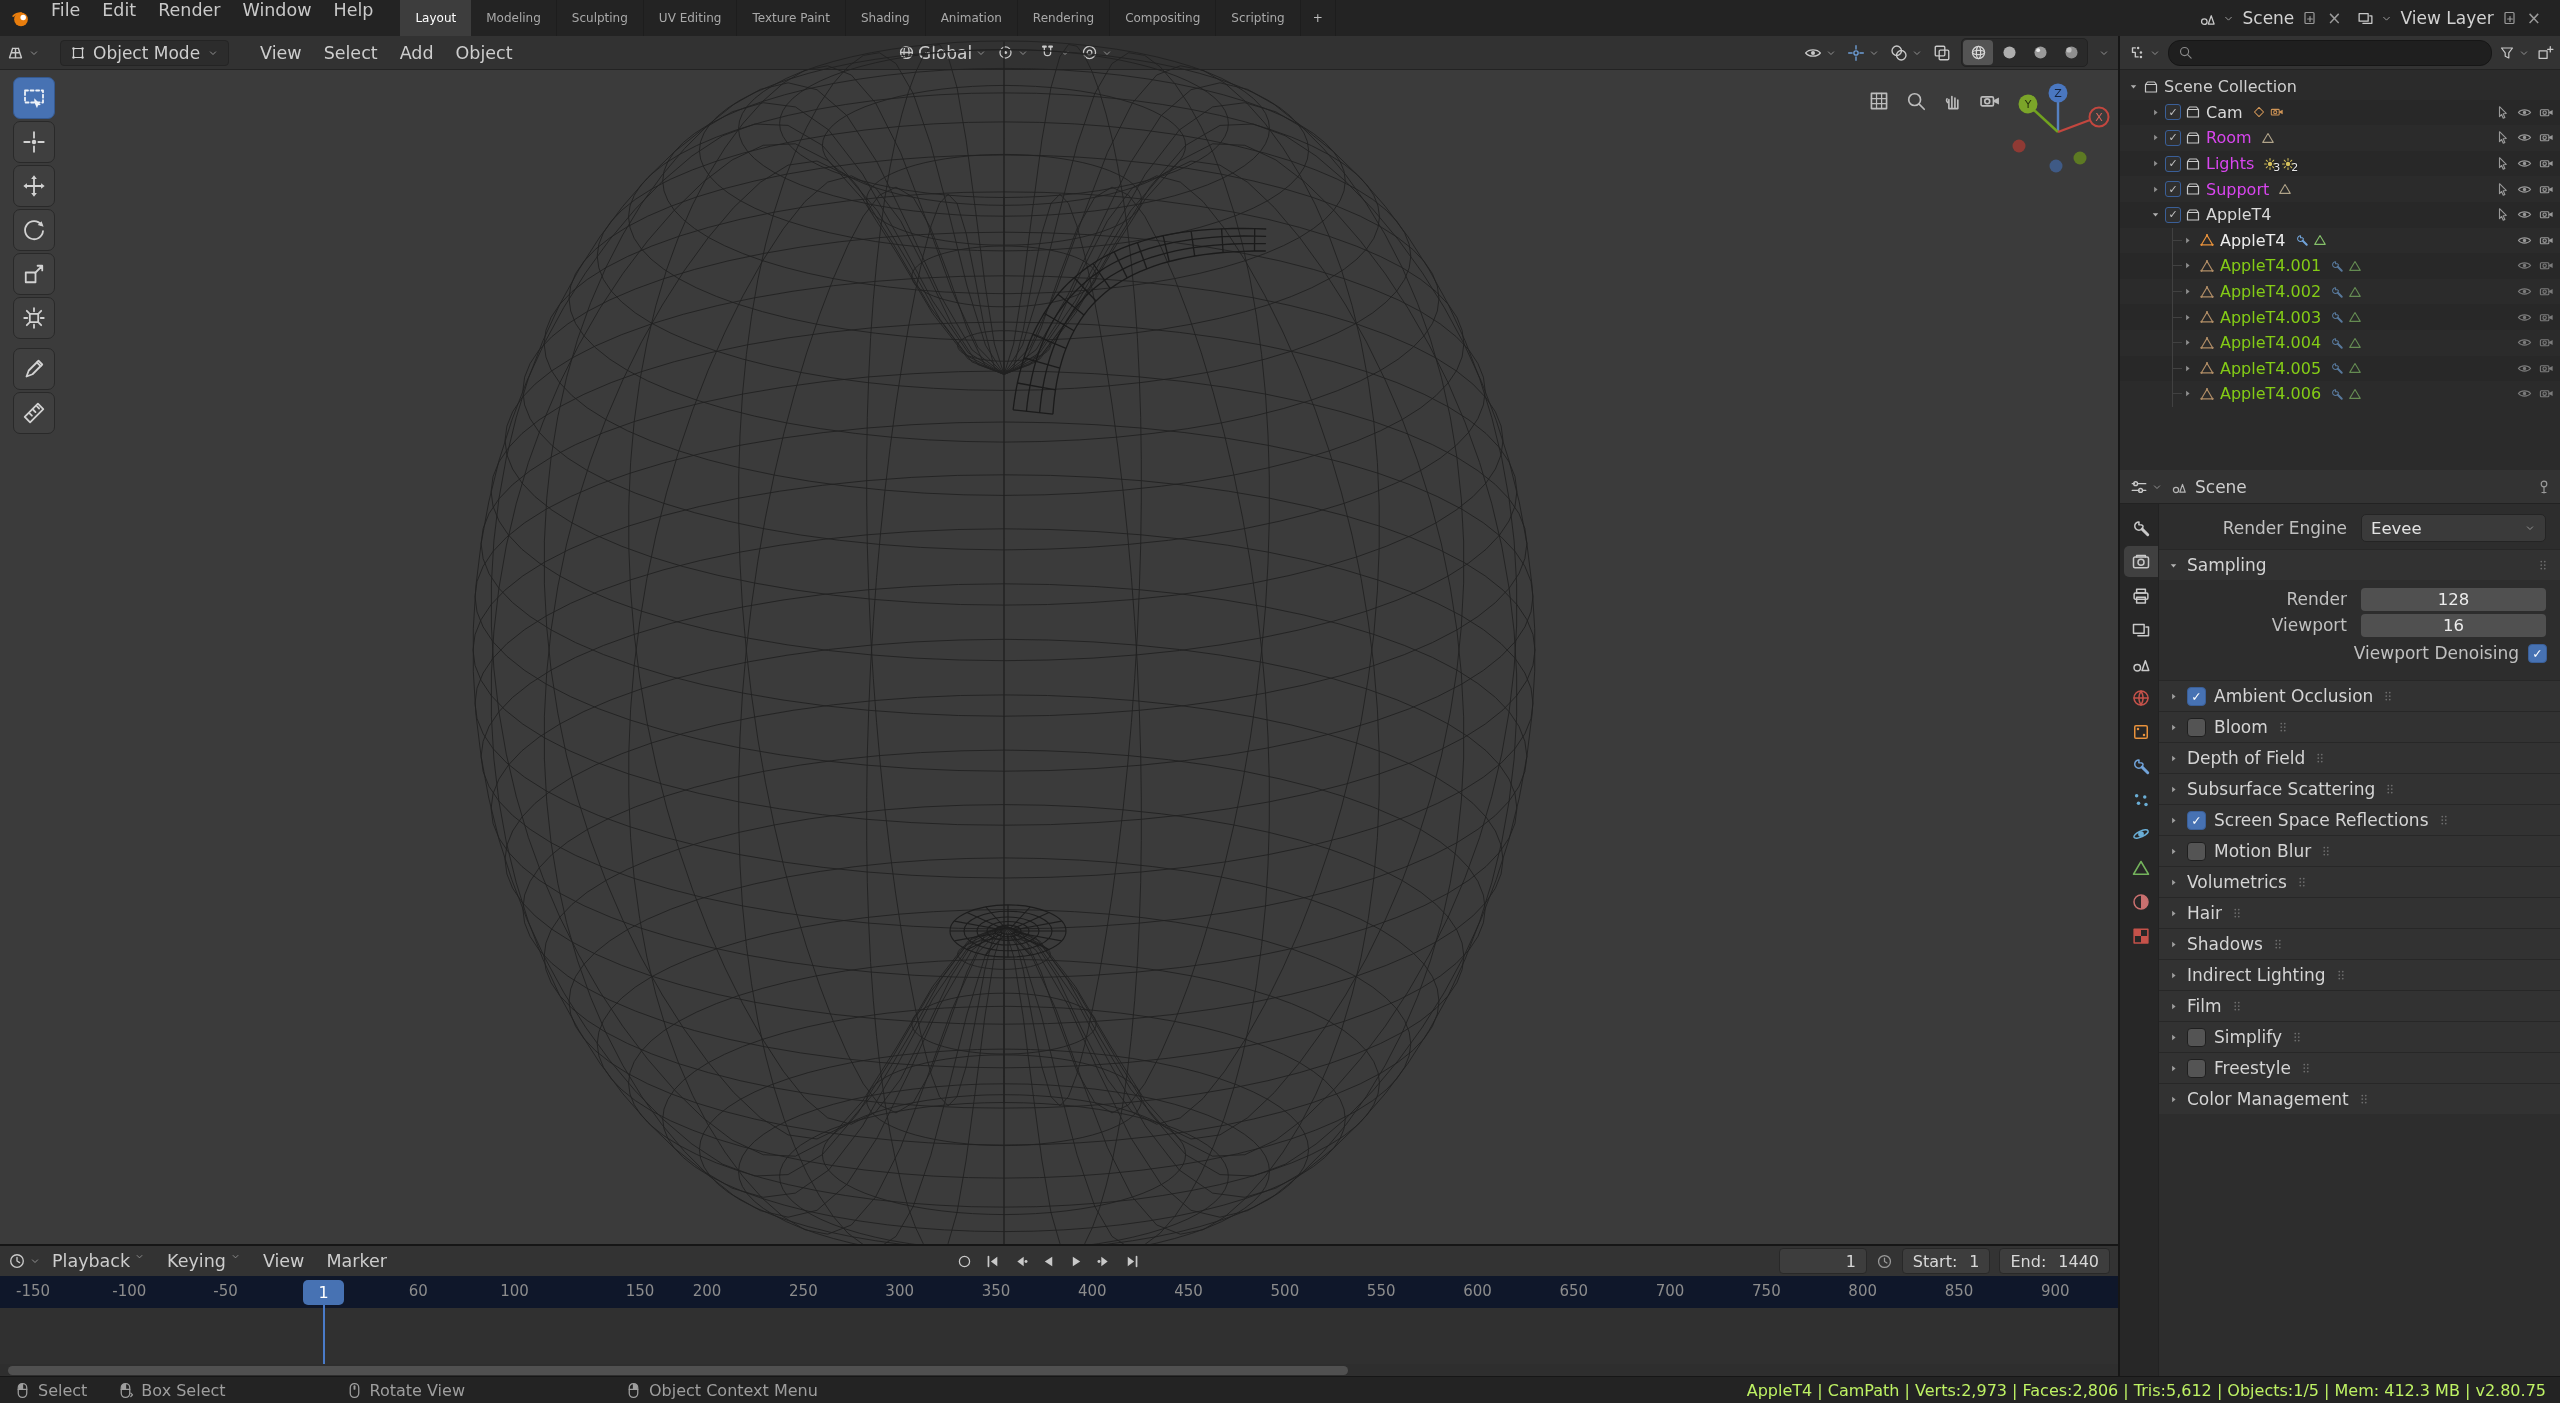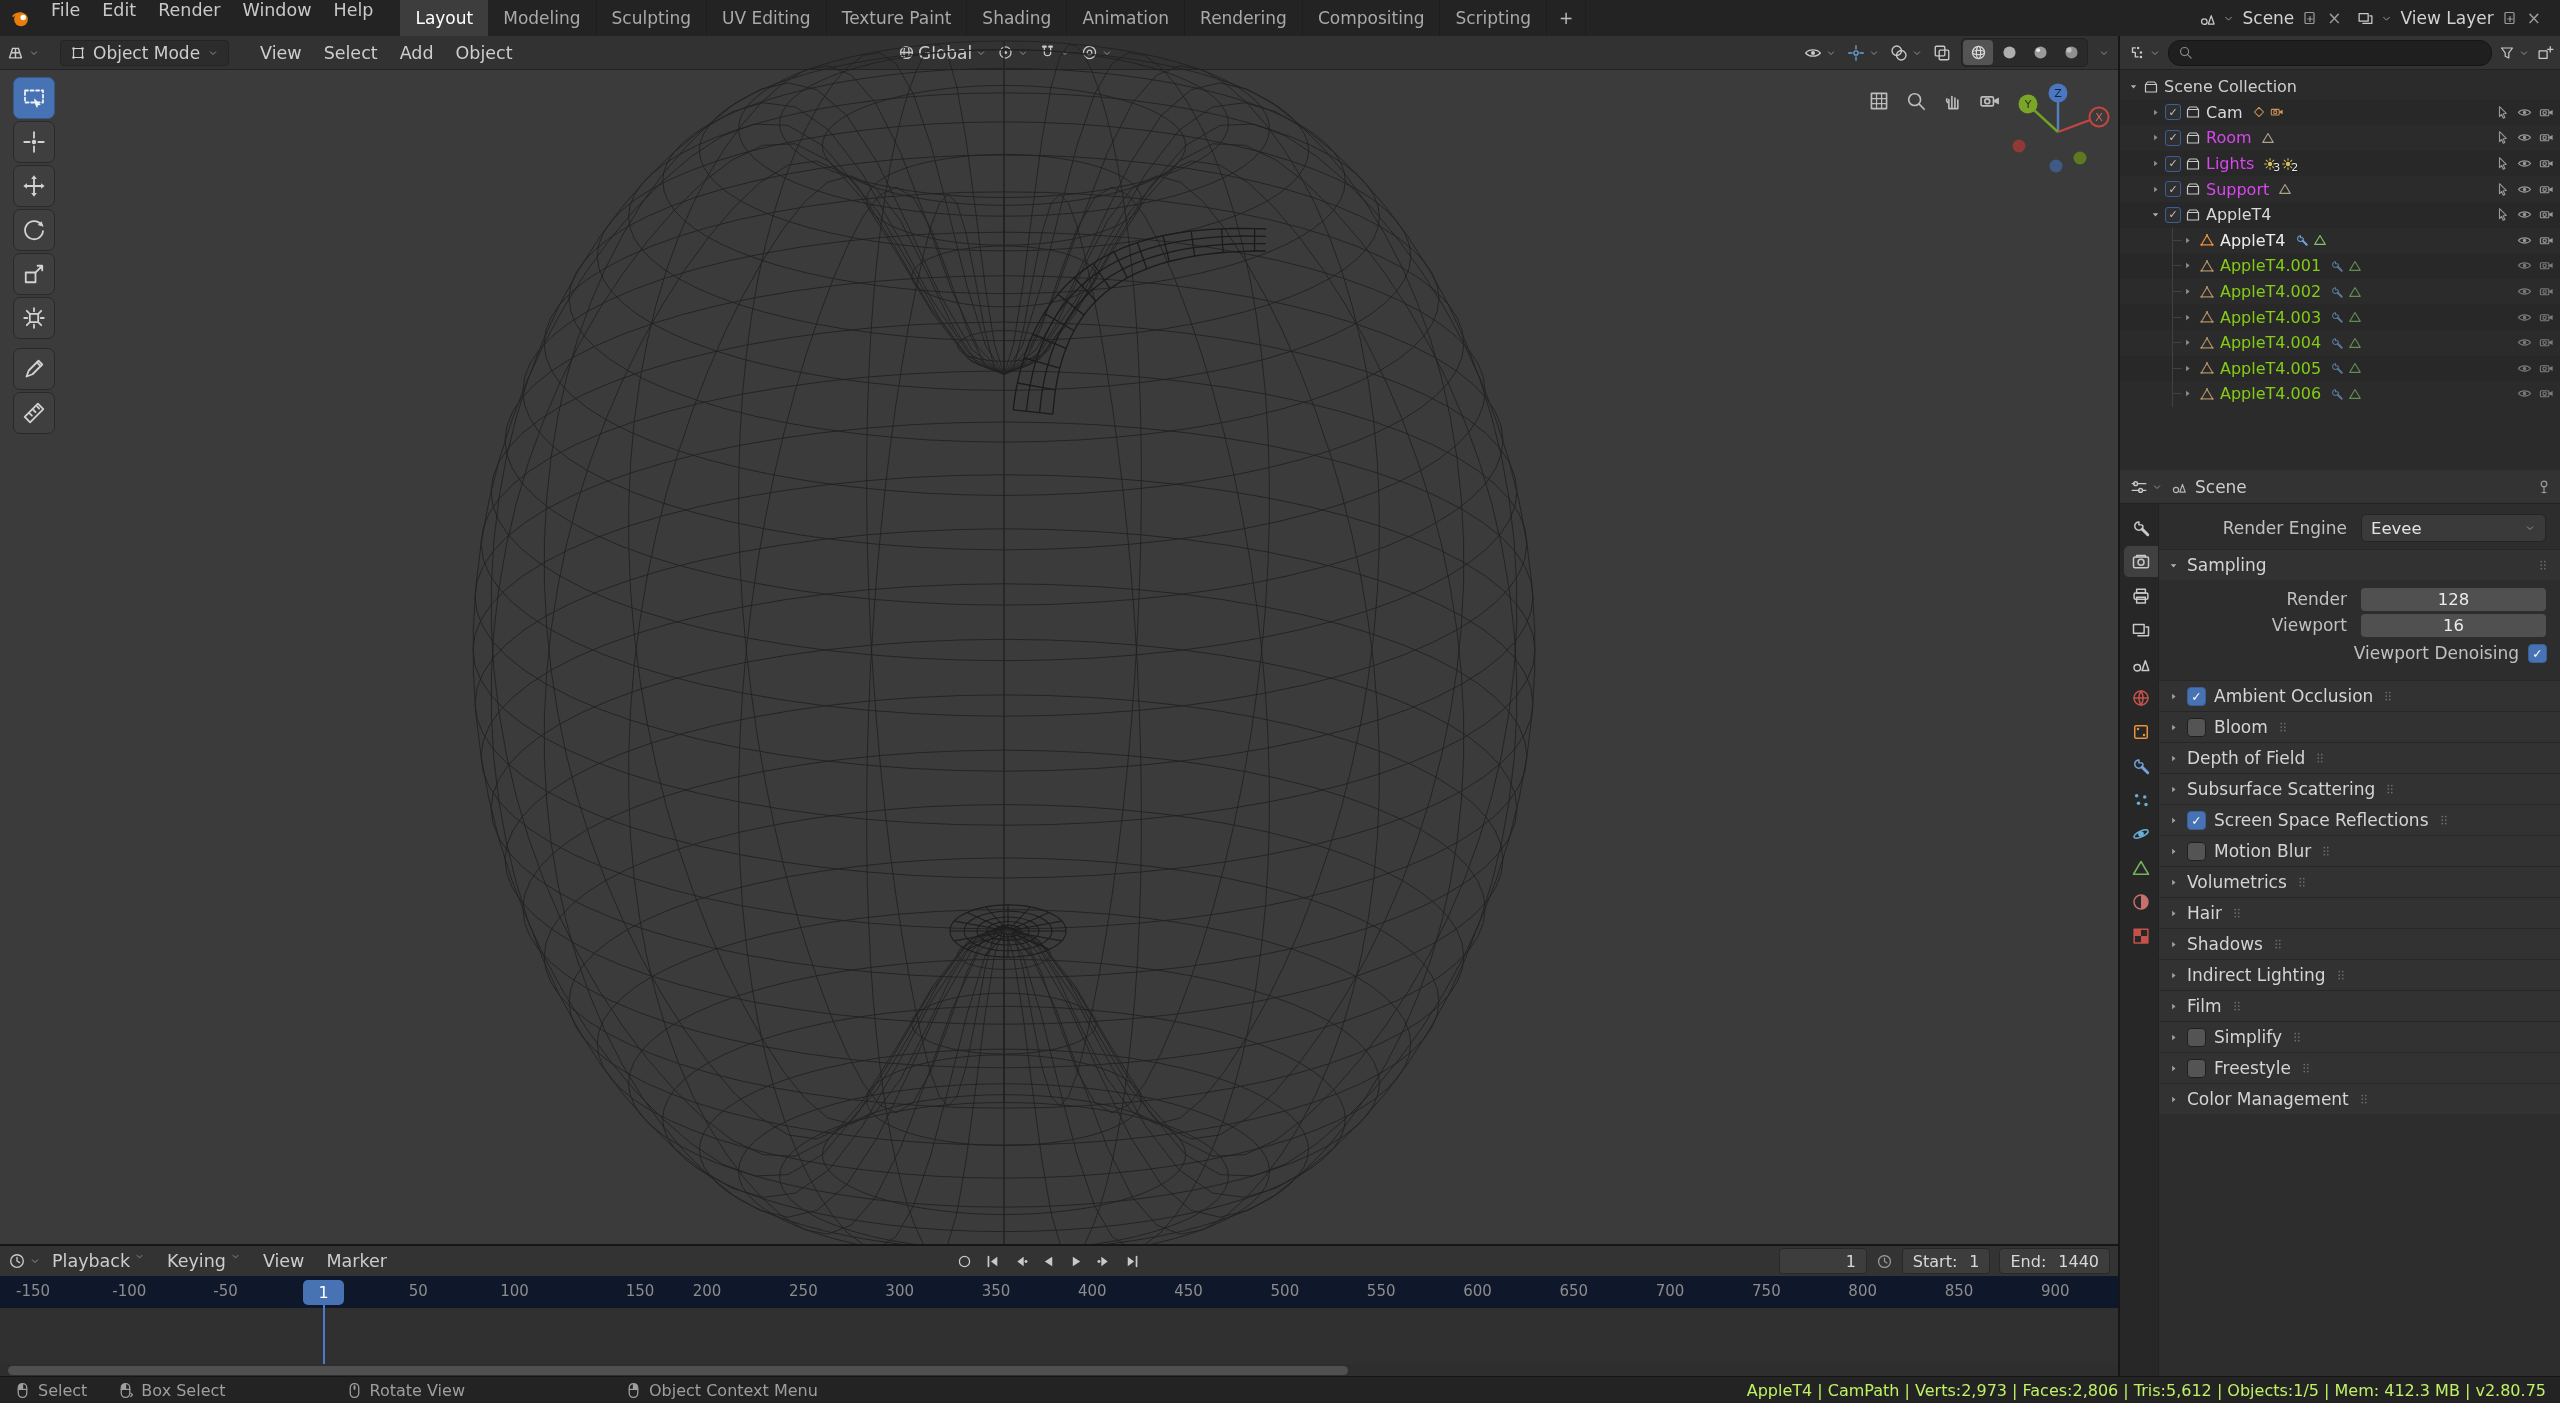--- a/index.html
+++ b/index.html
@@ -9,21 +9,21 @@
   .abs{position:absolute}
   .row{display:flex;align-items:flex-start}
   .ic{display:inline-flex;align-items:center;justify-content:center;flex:none;line-height:0}
 
   
   #topbar{left:0;top:0;width:2560px;height:36px;background:#232323;border-bottom:1px solid #161616;
           display:flex;align-items:stretch}
   #topbar .logo{display:flex;align-items:center;padding:0 8px 0 10px}
   .menu-item{display:flex;align-items:center;padding:0 11px;font-size:17.5px;color:#c9c9c9;cursor:default}
   #workspace-tabs{display:flex;margin-left:16px}
-  .wtab{display:flex;align-items:center;padding:0 15px;font-size:17px;color:#a9a9a9;border-right:1px solid #1d1d1d}
+  .wtab{display:flex;align-items:center;padding:0 15px;font-size:12px;color:#a9a9a9;border-right:1px solid #1d1d1d}
   .wtab.active{background:#3d3d3d;color:#ffffff;border-right:none}
   .wtab.plus{color:#bdbdbd;padding:0 12px}
   #topbar-right{margin-left:auto;display:flex;align-items:center;gap:4px;padding-right:12px}
   .idsel{display:flex;align-items:center;gap:6px;padding:2px 4px}
   .idtext{font-size:17px;color:#d2d2d2;margin:0 2px}
   .xbtn{color:#9a9a9a;font-size:17px;padding:0 3px}
 
   
   #vheader{left:0;top:36px;width:2118px;height:33px;background:#323232;border-bottom:1px solid #232323}
   #hleft{position:absolute;left:6px;top:0;height:33px;display:flex;align-items:center;gap:20px}
@@ -1820,21 +1820,21 @@
         <span class="tfield">
           <span>End:</span>
           <span>1440</span>
         </span>
       </div>
     </div>
     <div id="tl-ruler">
         <div class="tick" style="left: 33px;">-150</div>
         <div class="tick" style="left: 129.3px;">-100</div>
         <div class="tick" style="left: 225.6px;">-50</div>
-        <div class="tick" style="left: 418.2px;">50</div>
+        <div class="tick" style="left: 418.2px;">60</div>
         <div class="tick" style="left: 514.5px;">100</div>
         <div class="tick" style="left: 640px;">150</div>
         <div class="tick" style="left: 707.1px;">200</div>
         <div class="tick" style="left: 803.4px;">250</div>
         <div class="tick" style="left: 899.7px;">300</div>
         <div class="tick" style="left: 996px;">350</div>
         <div class="tick" style="left: 1092.3px;">400</div>
         <div class="tick" style="left: 1188.6px;">450</div>
         <div class="tick" style="left: 1284.9px;">500</div>
         <div class="tick" style="left: 1381.2px;">550</div>

